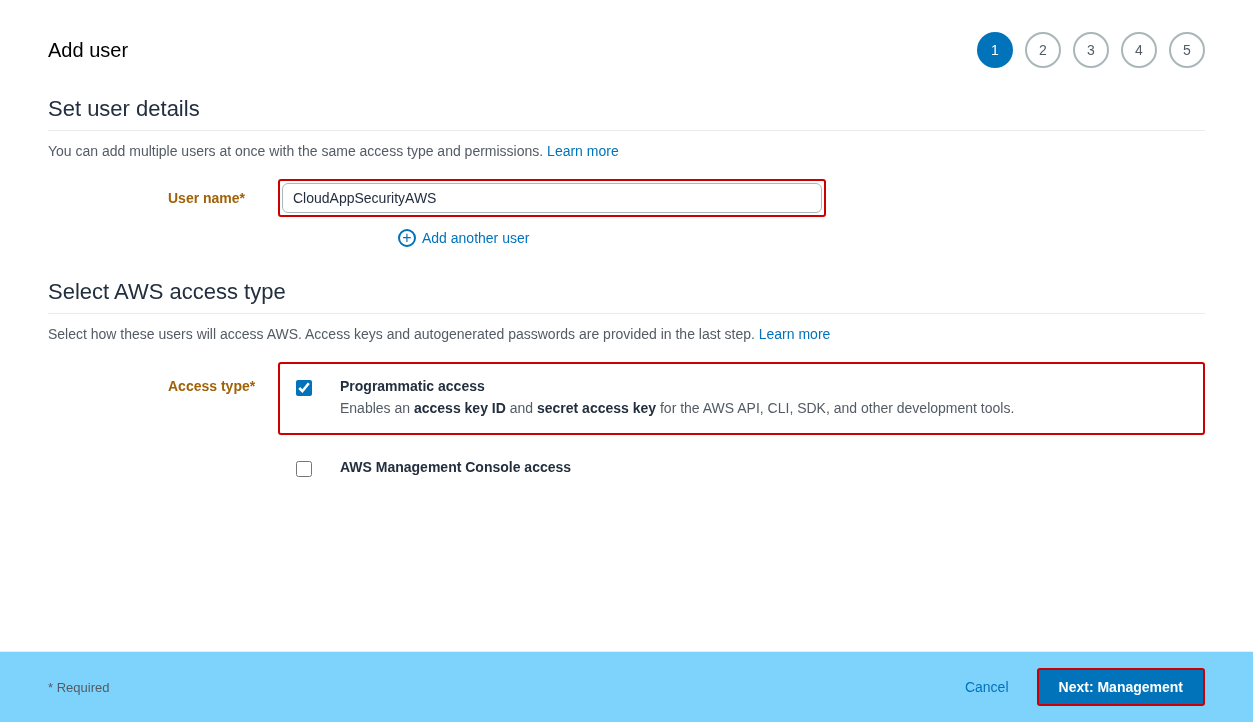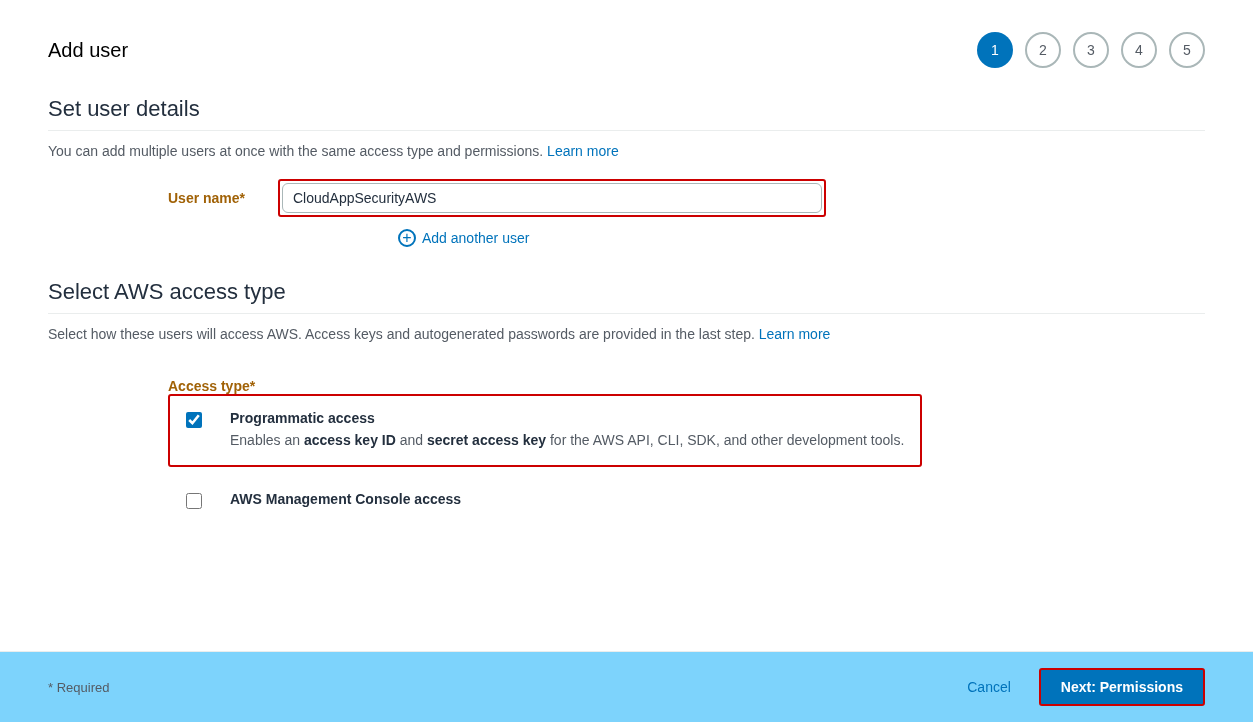--- a/index.html
+++ b/index.html
@@ -273,21 +273,21 @@
     <hr class="section-divider">
     <p class="section-description">
       <span>Select how these users will access AWS. Access keys and autogenerated passwords are provided in the last step.</span>
       <a class="learn-more-link" href="#">
         <span>Learn more</span>
       </a>
     </p>
 
     <div class="access-type-box-outer">
 
-      <div style="display:flex; align-items: flex-start; gap:0;flex-direction:column;">
+      <div style="display:flex; align-items: flex-start; gap:0;">
         <span class="field-label" style="min-width:110px; padding-right:16px; font-weight:600; font-size:14px; padding-top:16px;">Access type*</span>
         <div style="flex:1;">
 
           <div class="access-type-option highlighted">
             <input type="checkbox" class="access-type-checkbox" id="programmatic" checked="" style="">
             <div class="access-type-label-area">
               <div class="access-type-title">Programmatic access</div>
               <div class="access-type-desc">
                 Enables an <strong>access key ID</strong> and <strong>secret access key</strong> for the AWS API, CLI, SDK, and other development tools.
               </div>
@@ -303,15 +303,15 @@
         </div>
       </div>
     </div>
   </div>
 </div>
 
 <div class="footer-bar">
   <span class="required-note">* Required</span>
   <div class="footer-actions">
     <button class="cancel-btn">Cancel</button>
-    <button class="next-btn">Next: Permissions</button>
+    <button class="next-btn">Next: Management</button>
   </div>
 </div>
 
 </body></html>

